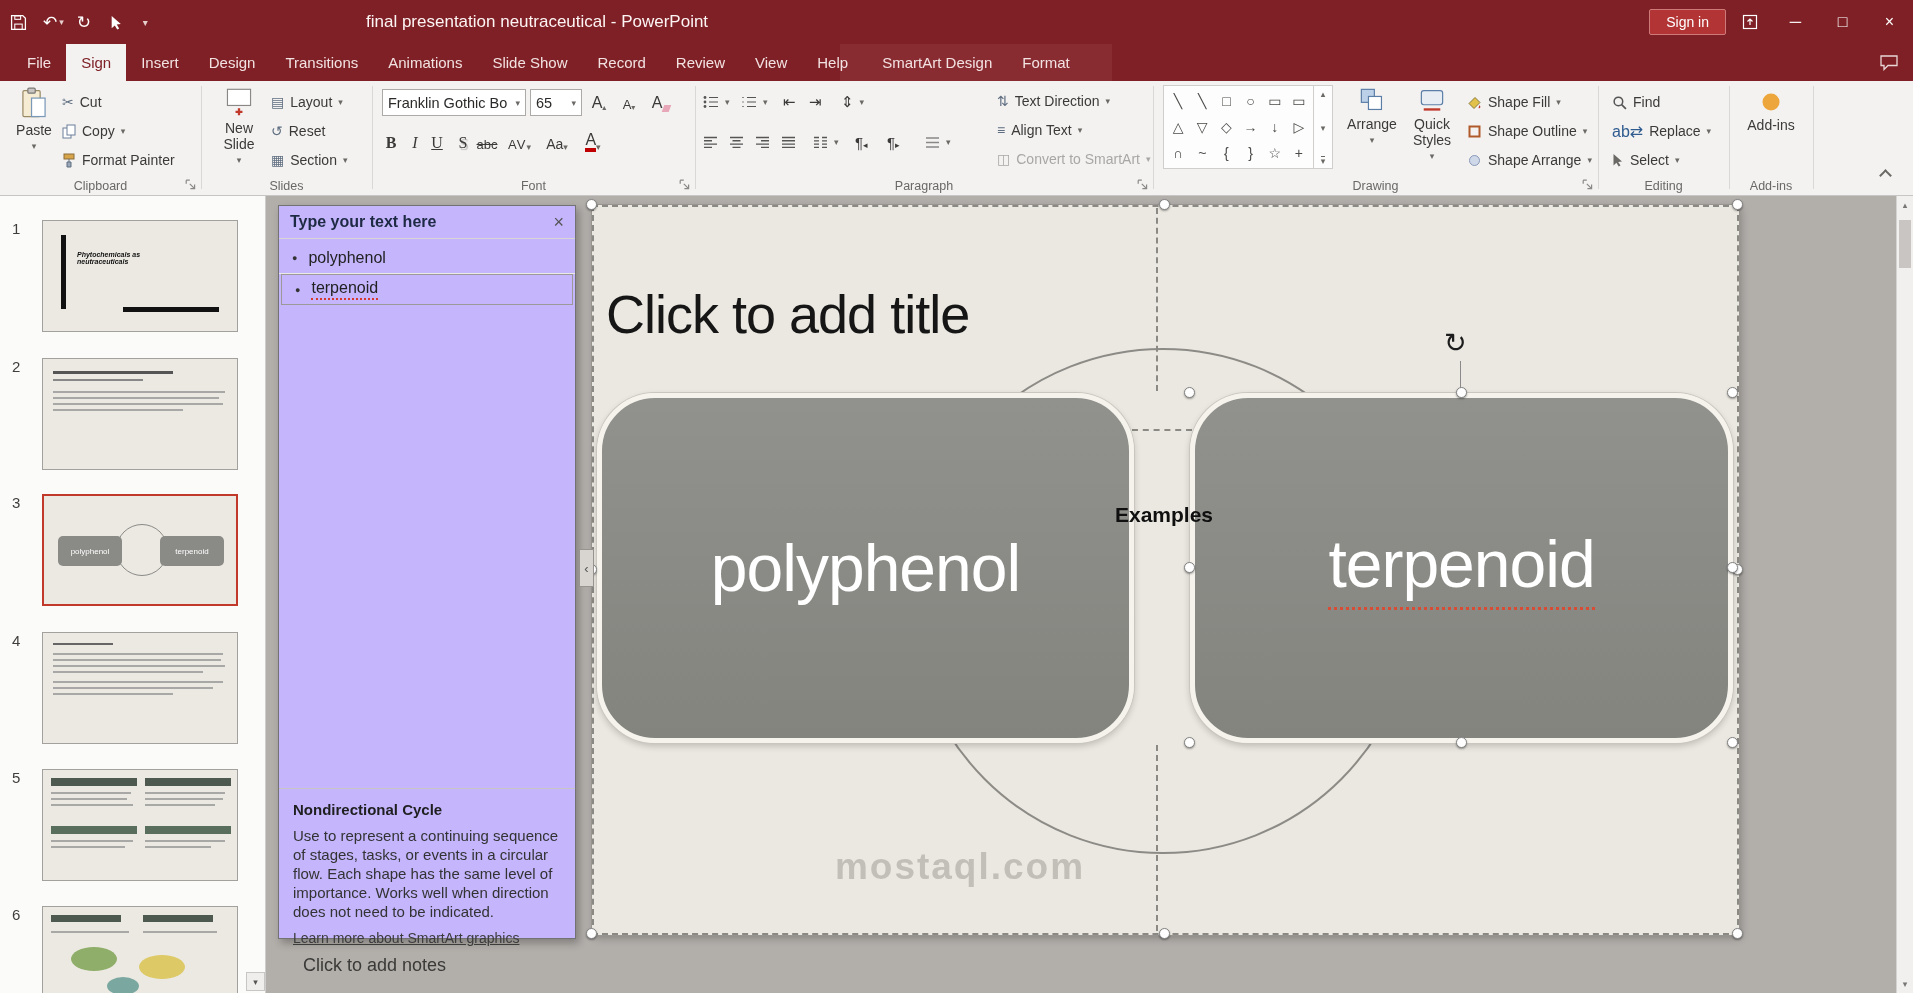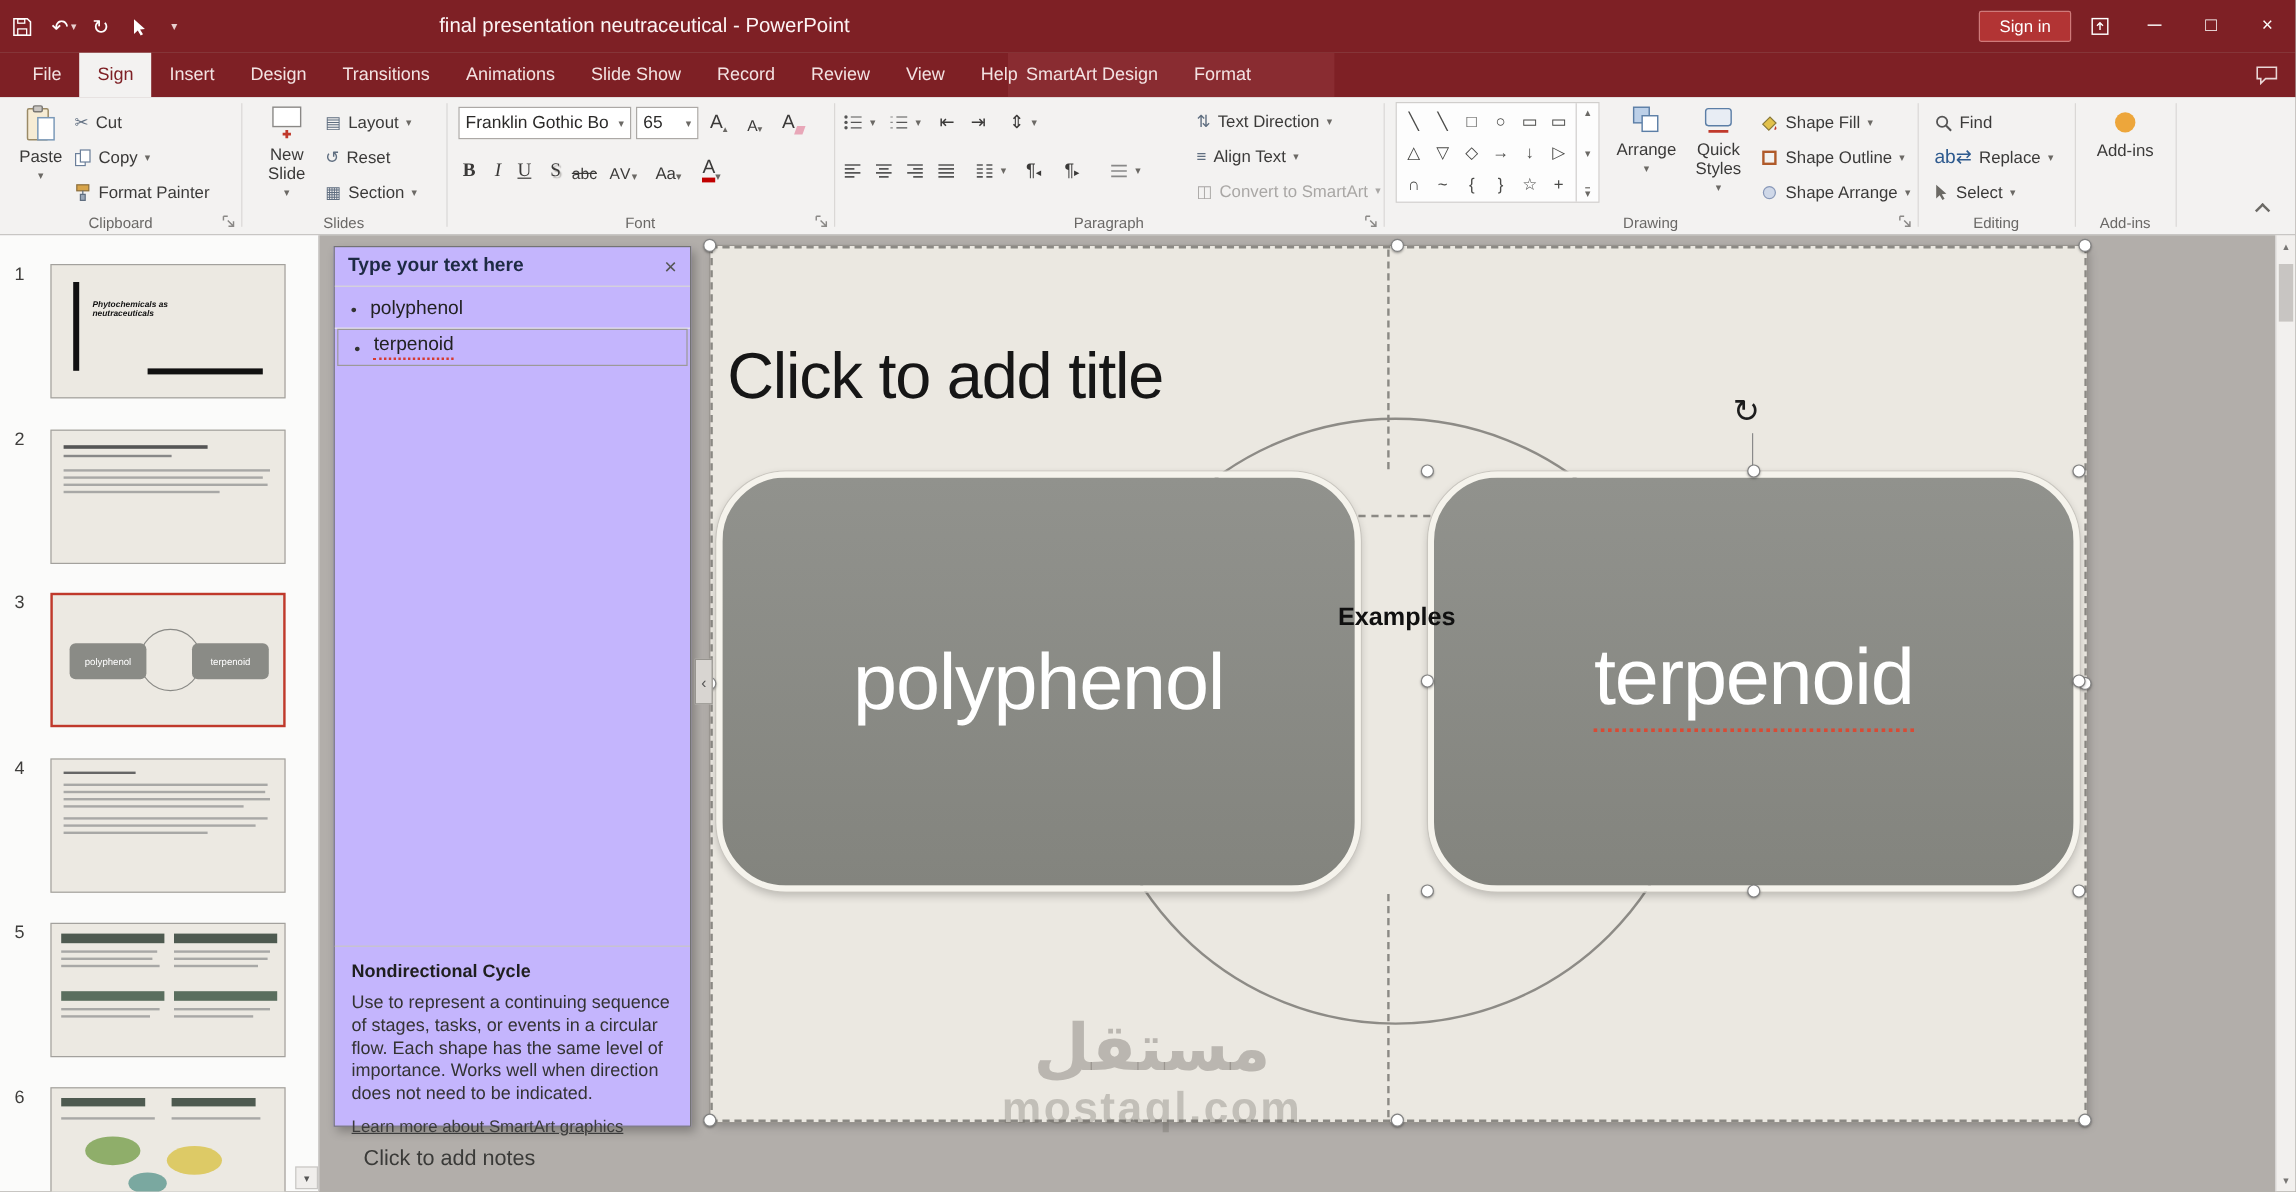--- a/index.html
+++ b/index.html
@@ -19,21 +19,21 @@
 .signin{background:#b23434;border:1px solid #cf7a7a;font-size:14px;padding:4px 16px;margin-right:16px;border-radius:2px;color:#fff}
 .tb-ico{margin-right:14px}
 .winbtn{width:47px;height:44px;display:flex;align-items:center;justify-content:center;font-size:16px;color:#fff}
 
 
 #tabsrow{left:0;top:44px;width:1913px;height:37px;background:#7e2025}
 .ctxtabsbg{left:840px;top:0;width:272px;height:37px;background:#892c31}
 .tabs{left:12px;top:0;height:37px;display:flex}
 .tab{padding:0 15px;line-height:37px;font-size:15px;color:#f3e2e2;white-space:nowrap}
 .tab.active{background:#f3f2f1;color:#7e2025}
-.ctxtabs{left:840px;top:0;width:272px;height:37px;display:flex;}
+.ctxtabs{left:840px;top:0;width:272px;height:37px;display:flex;justify-content:center}
 .tellme{left:1306px;top:0;height:37px;display:flex;align-items:center;gap:9px;color:#fff;font-size:15px}
 .fbk{right:14px;top:10px}
 
 
 #ribbon{left:0;top:81px;width:1913px;height:115px;background:#f3f2f1;border-bottom:1px solid #c8c6c4}
 .rgroup{position:absolute;top:0;height:114px}
 .gsep{position:absolute;top:5px;width:1px;height:103px;background:#dad8d6}
 .glabel{position:absolute;bottom:2px;left:0;right:0;text-align:center;font-size:12.5px;color:#6a6866}
 .dlg{position:absolute;right:4px;bottom:4px}
 .bigbtn{position:absolute;display:flex;flex-direction:column;align-items:center;row-gap:3px;font-size:14px;text-align:center;line-height:1.15;padding-top:3px}
@@ -603,21 +603,20 @@
     <span class="handle" style="left:1135px;top:357px"></span>
     <span class="handle" style="left:592px;top:532px"></span>
     <span class="handle" style="left:864px;top:532px"></span>
     <span class="handle" style="left:1135px;top:532px"></span>
 
     <span class="rotstem"></span>
     <span class="rotcur">↻</span>
   </div>
 
   <div class="wm ab">
-    <div class="wm-ar">مستقل</div>
     <div class="wm-en">mostaql.com</div>
   </div>
 
   <div class="pane-toggle ab">‹</div>
 
   <div class="notes-ph ab">Click to add notes</div>
 
   <div id="vscroll" class="ab">
     <span class="sb-arrow" style="top:0">▴</span>
     <span class="sb-thumb"></span>

